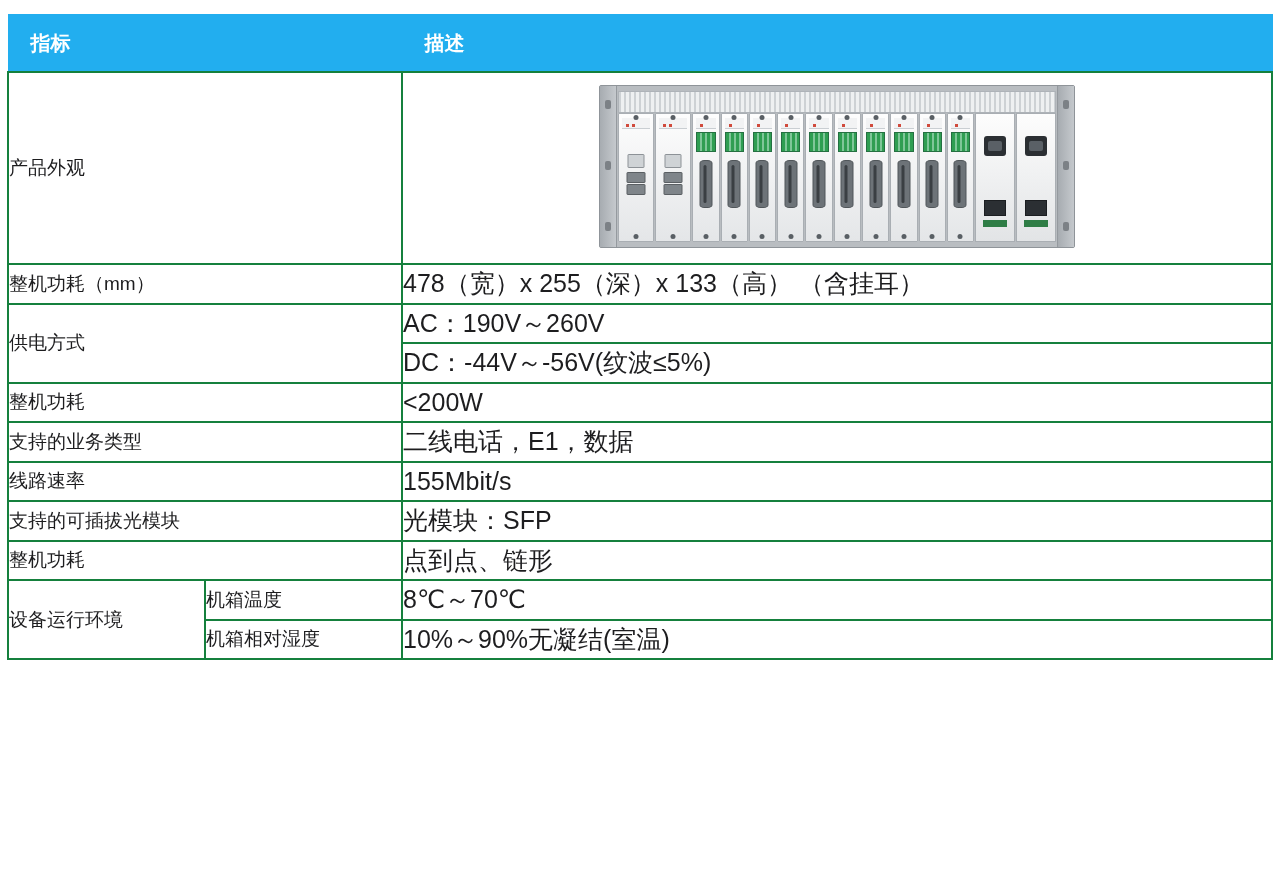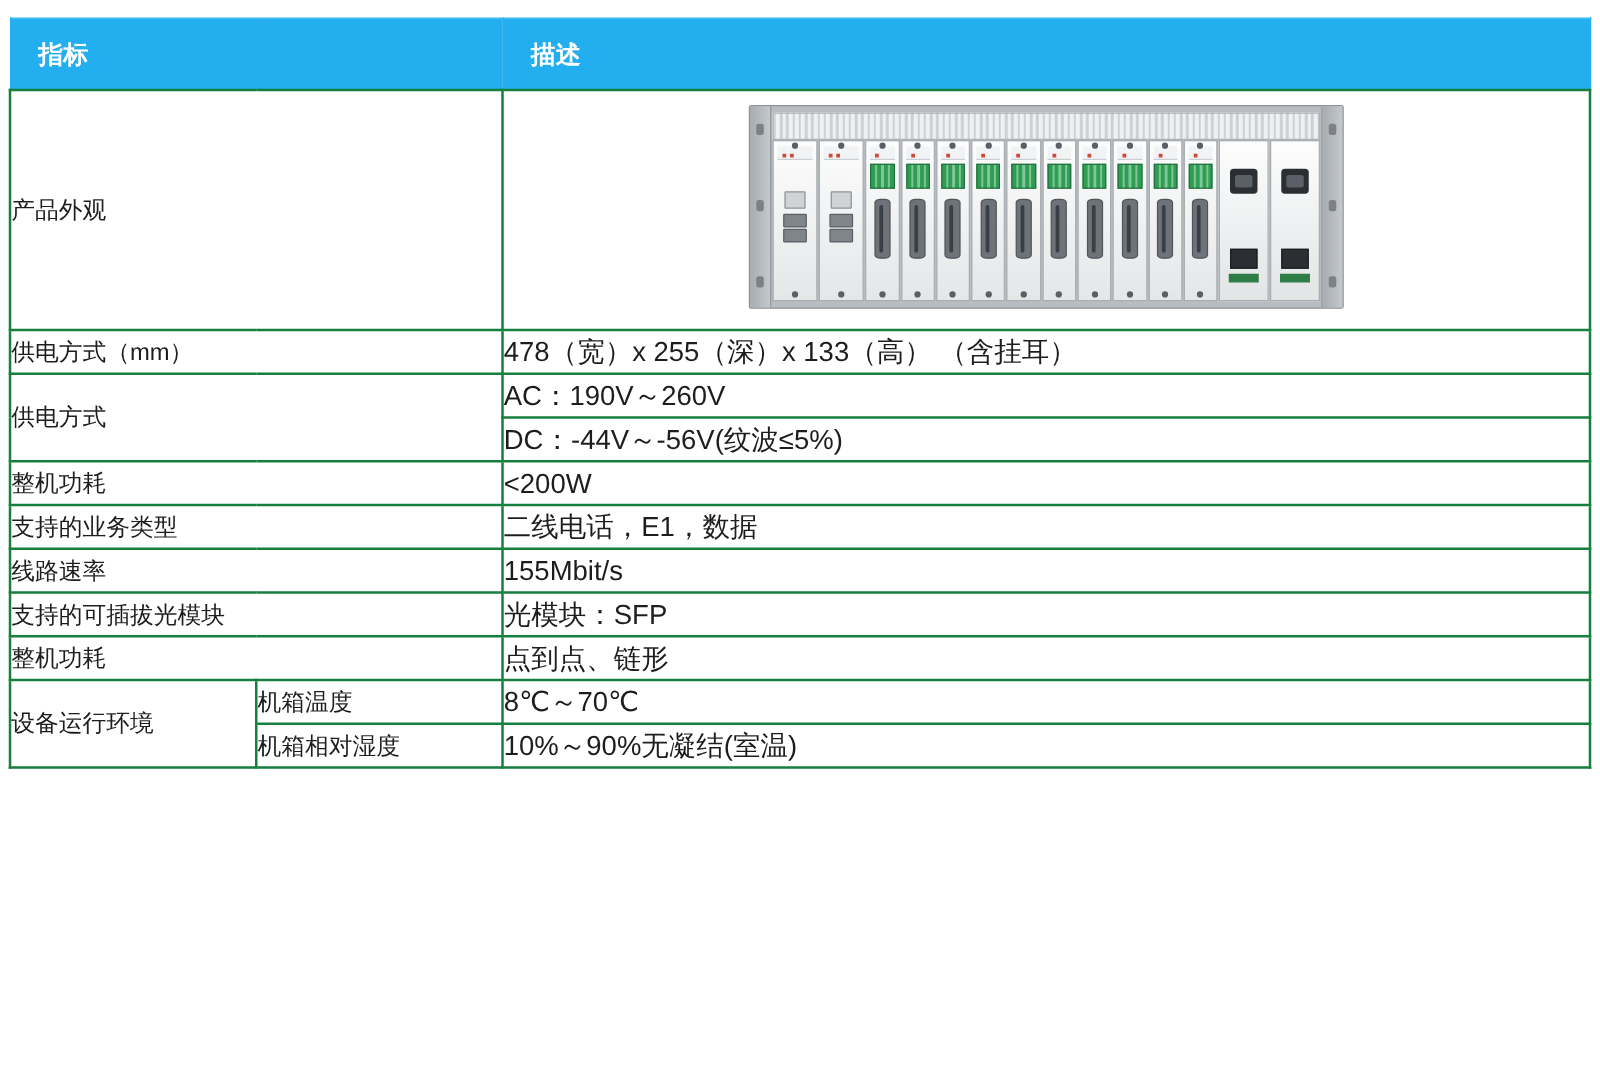--- a/index.html
+++ b/index.html
@@ -29,21 +29,21 @@
     background: #22AEEF;
     color: #ffffff;
     font-size: 20px;
     font-weight: bold;
     text-align: left;
     height: 56px;
     padding: 0 22px;
     border: 1px solid #22AEEF;
   }
   .cell {
-    font-size: 22px;
+    font-size: 25px;
     line-height: 1.5;
     padding: 17px 22px;
     color: #1d1d1f;
     font-weight: 400;
   }
   .cell-label {
     font-size: 19px;
     padding: 17px 22px;
     color: #1d1d1f;
   }
@@ -375,21 +375,21 @@
             <div class="ac"></div>
             <div class="sw"></div>
             <div class="lbl"></div>
           </div>
         </div>
       </div>
     </td>
   </tr>
 
   <tr>
-    <td colspan="2" class="cell-label">供电方式（mm）</td>
+    <td colspan="2" class="cell-label">整机功耗（mm）</td>
     <td class="cell">478（宽）x  255（深）x  133（高）  （含挂耳）</td>
   </tr>
 
   <tr>
     <td colspan="2" rowspan="2" class="cell-label">供电方式</td>
     <td class="cell">AC：190V～260V</td>
   </tr>
   <tr>
     <td class="cell">DC：-44V～-56V(纹波≤5%)</td>
   </tr>

